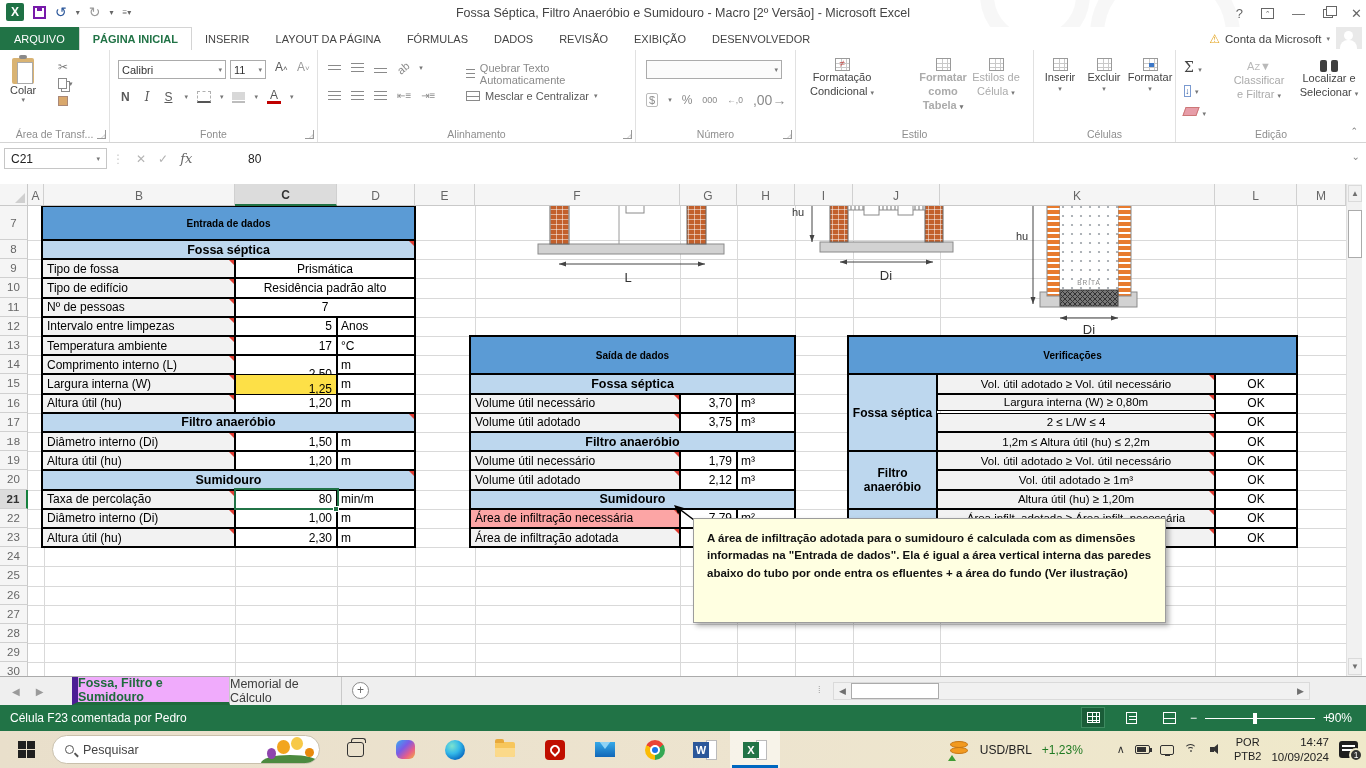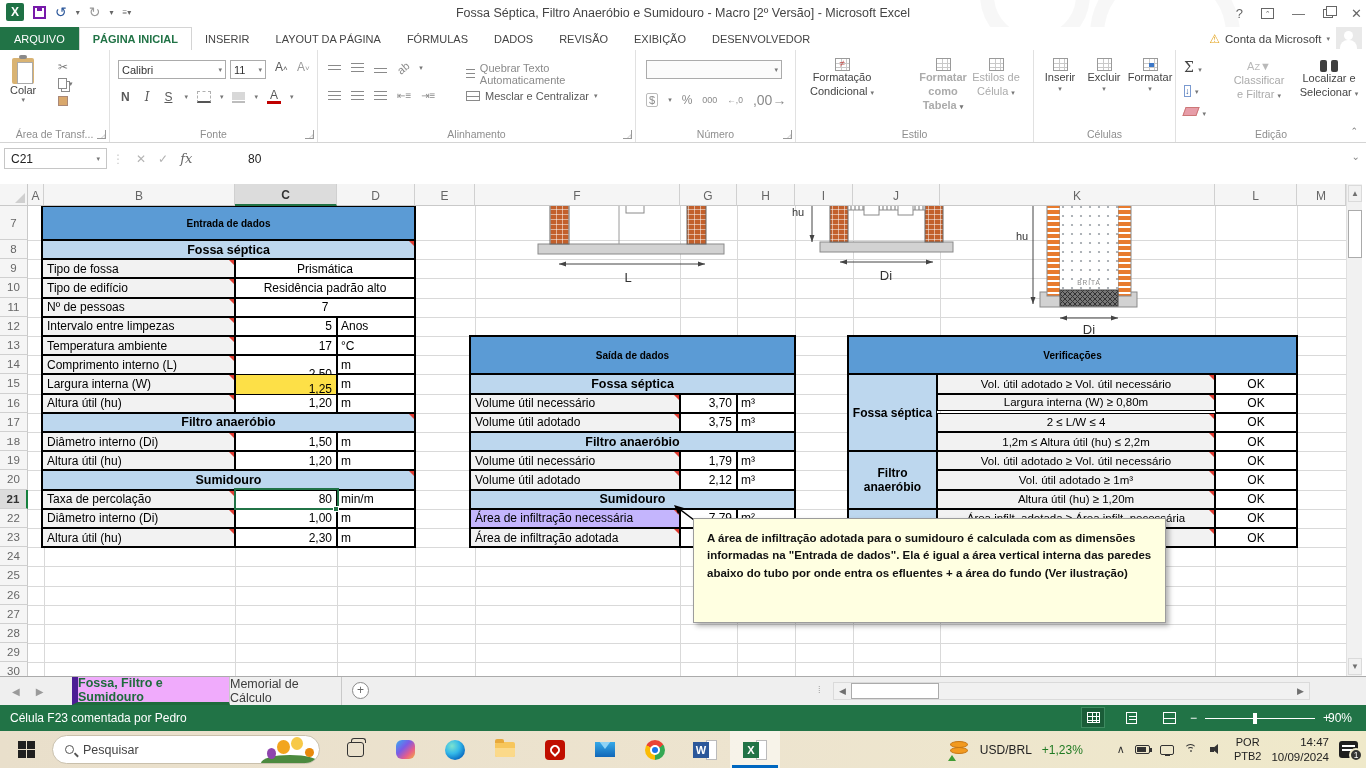--- a/index.html
+++ b/index.html
@@ -611,21 +611,21 @@
         <div class="cell valr" style="left: 652px; top: 206.8px; width: 57px; height: 19.2px; position: absolute; background: rgb(255, 255, 255);">3,75</div>
         <div class="cell unit" style="left: 709px; top: 206.8px; width: 58px; height: 19.2px; position: absolute; background: rgb(255, 255, 255);">m³</div>
         <div class="cell th2" style="left: 442px; top: 226px; width: 325px; height: 19.2px; position: absolute; background: rgb(189, 215, 238);">Filtro anaeróbio</div>
         <div class="cell lbl cmt" style="left: 442px; top: 245.2px; width: 210px; height: 19.2px; position: absolute; background: rgb(242, 242, 242);">Volume útil necessário</div>
         <div class="cell valr" style="left: 652px; top: 245.2px; width: 57px; height: 19.2px; position: absolute; background: rgb(255, 255, 255);">1,79</div>
         <div class="cell unit" style="left: 709px; top: 245.2px; width: 58px; height: 19.2px; position: absolute; background: rgb(255, 255, 255);">m³</div>
         <div class="cell lbl cmt" style="left: 442px; top: 264.4px; width: 210px; height: 19.2px; position: absolute; background: rgb(242, 242, 242);">Volume útil adotado</div>
         <div class="cell valr" style="left: 652px; top: 264.4px; width: 57px; height: 19.2px; position: absolute; background: rgb(255, 255, 255);">2,12</div>
         <div class="cell unit" style="left: 709px; top: 264.4px; width: 58px; height: 19.2px; position: absolute; background: rgb(255, 255, 255);">m³</div>
         <div class="cell th2" style="left: 442px; top: 283.6px; width: 325px; height: 19.2px; position: absolute; background: rgb(189, 215, 238);">Sumidouro</div>
-        <div class="cell lbl cmt" style="left: 442px; top: 302.8px; width: 210px; height: 19.2px; position: absolute; background: #c4b5fd;">Área de infiltração necessária</div>
+        <div class="cell lbl cmt" style="left: 442px; top: 302.8px; width: 210px; height: 19.2px; position: absolute; background: #fca5a5;">Área de infiltração necessária</div>
         <div class="cell valr" style="left: 652px; top: 302.8px; width: 57px; height: 19.2px; position: absolute; background: rgb(255, 255, 255);">7,79</div>
         <div class="cell unit" style="left: 709px; top: 302.8px; width: 58px; height: 19.2px; position: absolute; background: rgb(255, 255, 255);">m²</div>
         <div class="cell lbl cmt" style="left: 442px; top: 322px; width: 210px; height: 19.2px; position: absolute; background: rgb(242, 242, 242);">Área de infiltração adotada</div>
         <div class="cell valr" style="left: 652px; top: 322px; width: 57px; height: 19.2px; position: absolute; background: rgb(255, 255, 255);"></div>
         <div class="cell unit" style="left: 709px; top: 322px; width: 58px; height: 19.2px; position: absolute; background: rgb(255, 255, 255);"></div>
         <div class="outline" style="left: 441px; top: 129px; width: 327px; height: 213.2px; position: absolute;"></div>
         <div class="cell th1" style="left: 820px; top: 130px; width: 449px; height: 38.4px; position: absolute; background: rgb(91, 155, 213);">Verificações</div>
         <div class="cell grp" style="left: 820px; top: 168.4px; width: 89px; height: 76.8px; position: absolute; background: rgb(189, 215, 238);">Fossa séptica</div>
         <div class="cell cond cmt" style="left: 909px; top: 168.4px; width: 278px; height: 19.2px; position: absolute; background: rgb(242, 242, 242);">Vol. útil adotado ≥ Vol. útil necessário</div>
         <div class="cell okc" style="left: 1187px; top: 168.4px; width: 82px; height: 19.2px; position: absolute; background: rgb(255, 255, 255);">OK</div>

